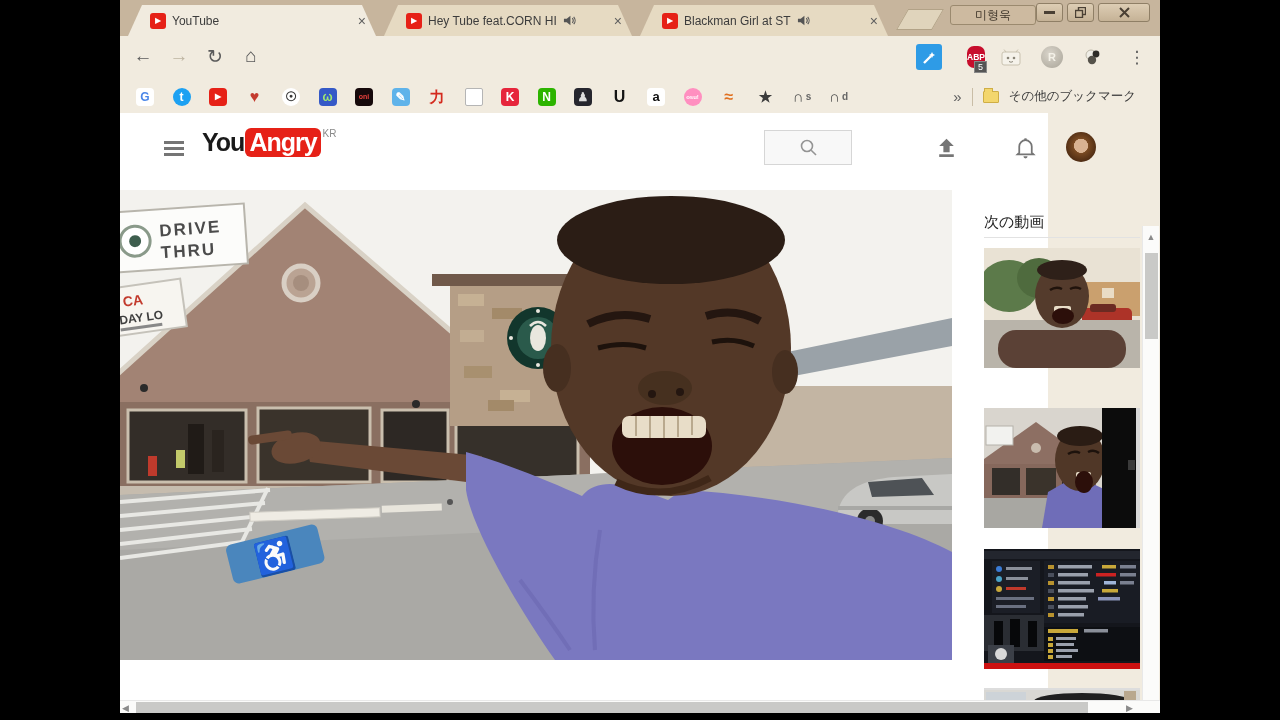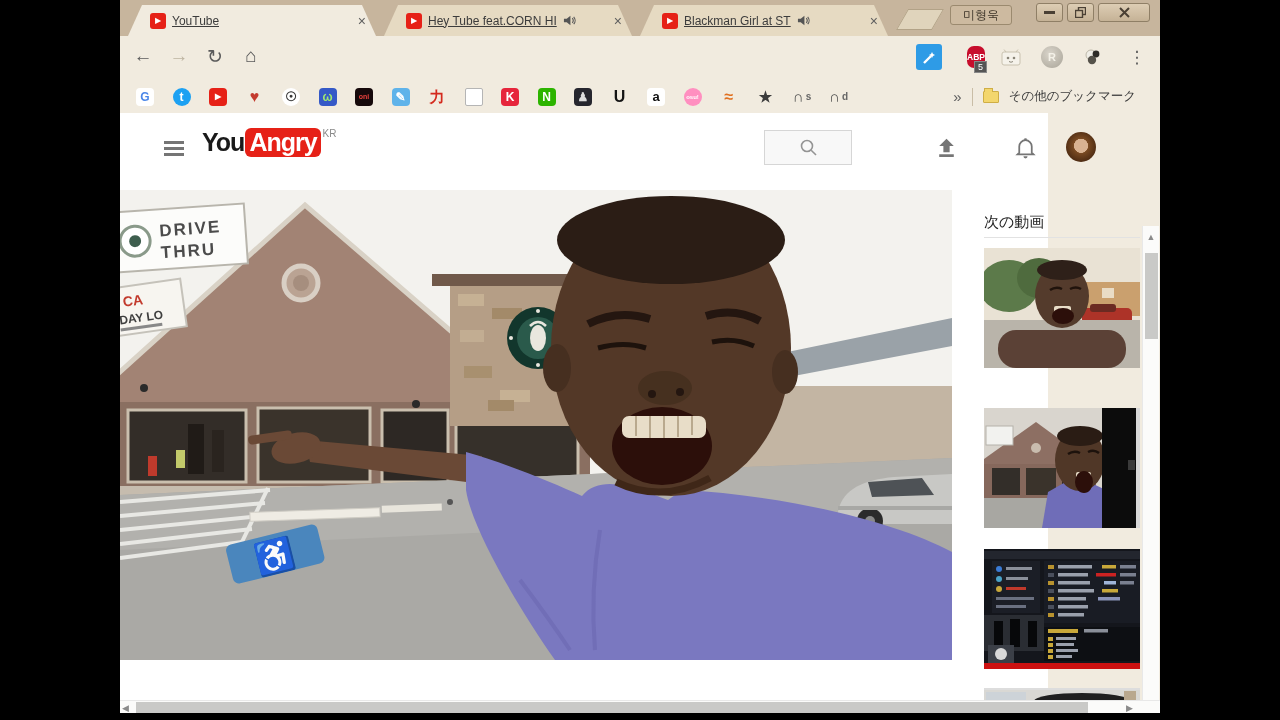--- a/index.html
+++ b/index.html
@@ -10,29 +10,29 @@
   
   #browser-window { position:absolute; left:120px; top:0; width:1040px; height:713px;
     background:#f1ebdf; overflow:hidden; }
 
   
   #tabstrip { position:absolute; left:0; top:0; width:1040px; height:36px; background:#c7b59d; }
   .tab { position:absolute; top:5px; height:31px; padding:0 10px 0 22px; display:flex; align-items:center; gap:6px;
     clip-path:polygon(14px 0, calc(100% - 14px) 0, 100% 100%, 0 100%); font-size:12px; color:#3c3c3c; cursor:default; }
   .tab.active { background:#f1ebdf; }
   .tab.inactive { background:#e6dac2; }
-  .tab-title { white-space:nowrap; overflow:hidden; max-width:150px;text-decoration:underline; }
+  .tab-title { white-space:nowrap; overflow:hidden; max-width:150px; }
   .favicon { width:16px; height:16px; border-radius:3px; background:#e62117; color:#fff;
     display:inline-flex; align-items:center; justify-content:center; font-size:8px; flex:none; }
   .tab-close { color:#5f5f5f; font-size:14px; line-height:1; margin-left:auto; }
   #new-tab-btn { position:absolute; left:782px; top:9px; width:36px; height:21px;
     background:#e0d4bc; transform:skewX(-30deg); border:1px solid #b2a287; }
   .winbtn { position:absolute; top:3px; height:19px; background:linear-gradient(#ddcdb4,#c5b296);
     border:1px solid #8f7f66; border-radius:3px; display:flex; align-items:center; justify-content:center; }
-  #profile-btn { position:absolute; left:830px; top:5px; height:20px; padding:0 12px;
+  #profile-btn { position:absolute; left:830px; top:5px; height:20px; padding:0 24px;
     background:#cdbaa0; border:1px solid #9b8a6f; border-radius:3px; font-size:12px; color:#3f362a;
     display:flex; align-items:center; }
 
   
   #toolbar { position:absolute; left:0; top:36px; width:1040px; height:44px; background:#f1ebdf; }
   .navico { position:absolute; top:9px; font-size:19px; color:#5a5a5a; width:26px; text-align:center; }
   .navico.disabled { color:#bdb3a0; }
   #omnibox { position:absolute; left:157px; top:8px; width:622px; height:29px; background:#fff;
     border:1px solid #cfc8b8; border-radius:2px; display:flex; align-items:center; padding:0 8px; gap:7px; }
   #secure-label { color:#188038; font-size:13px; white-space:nowrap; }

